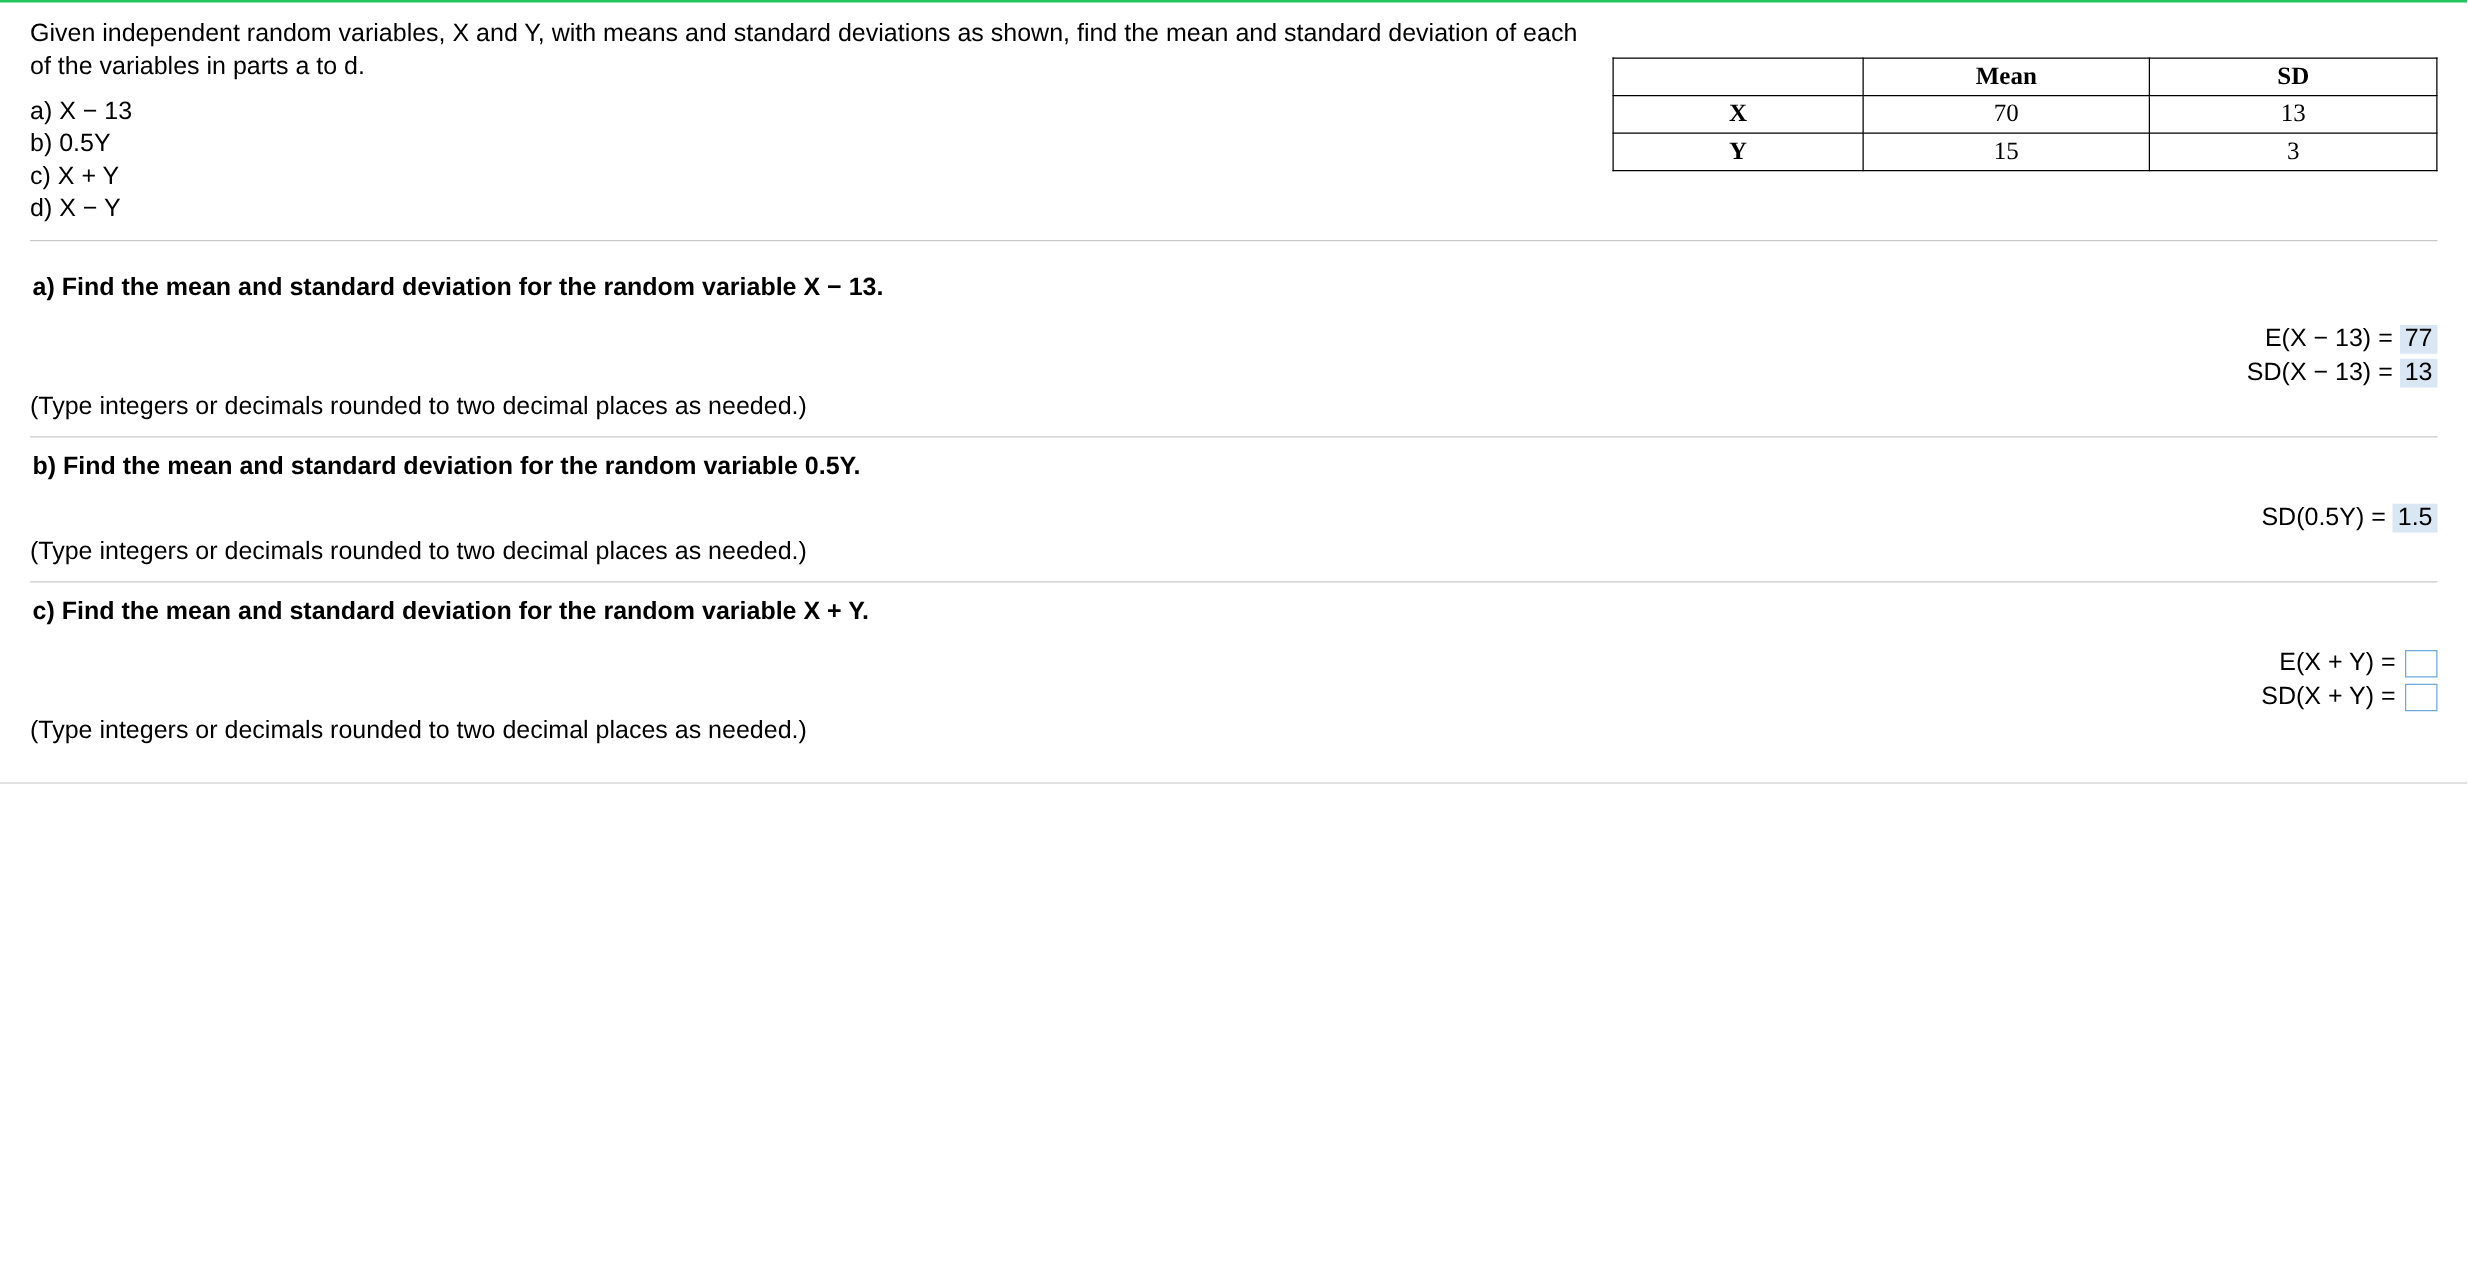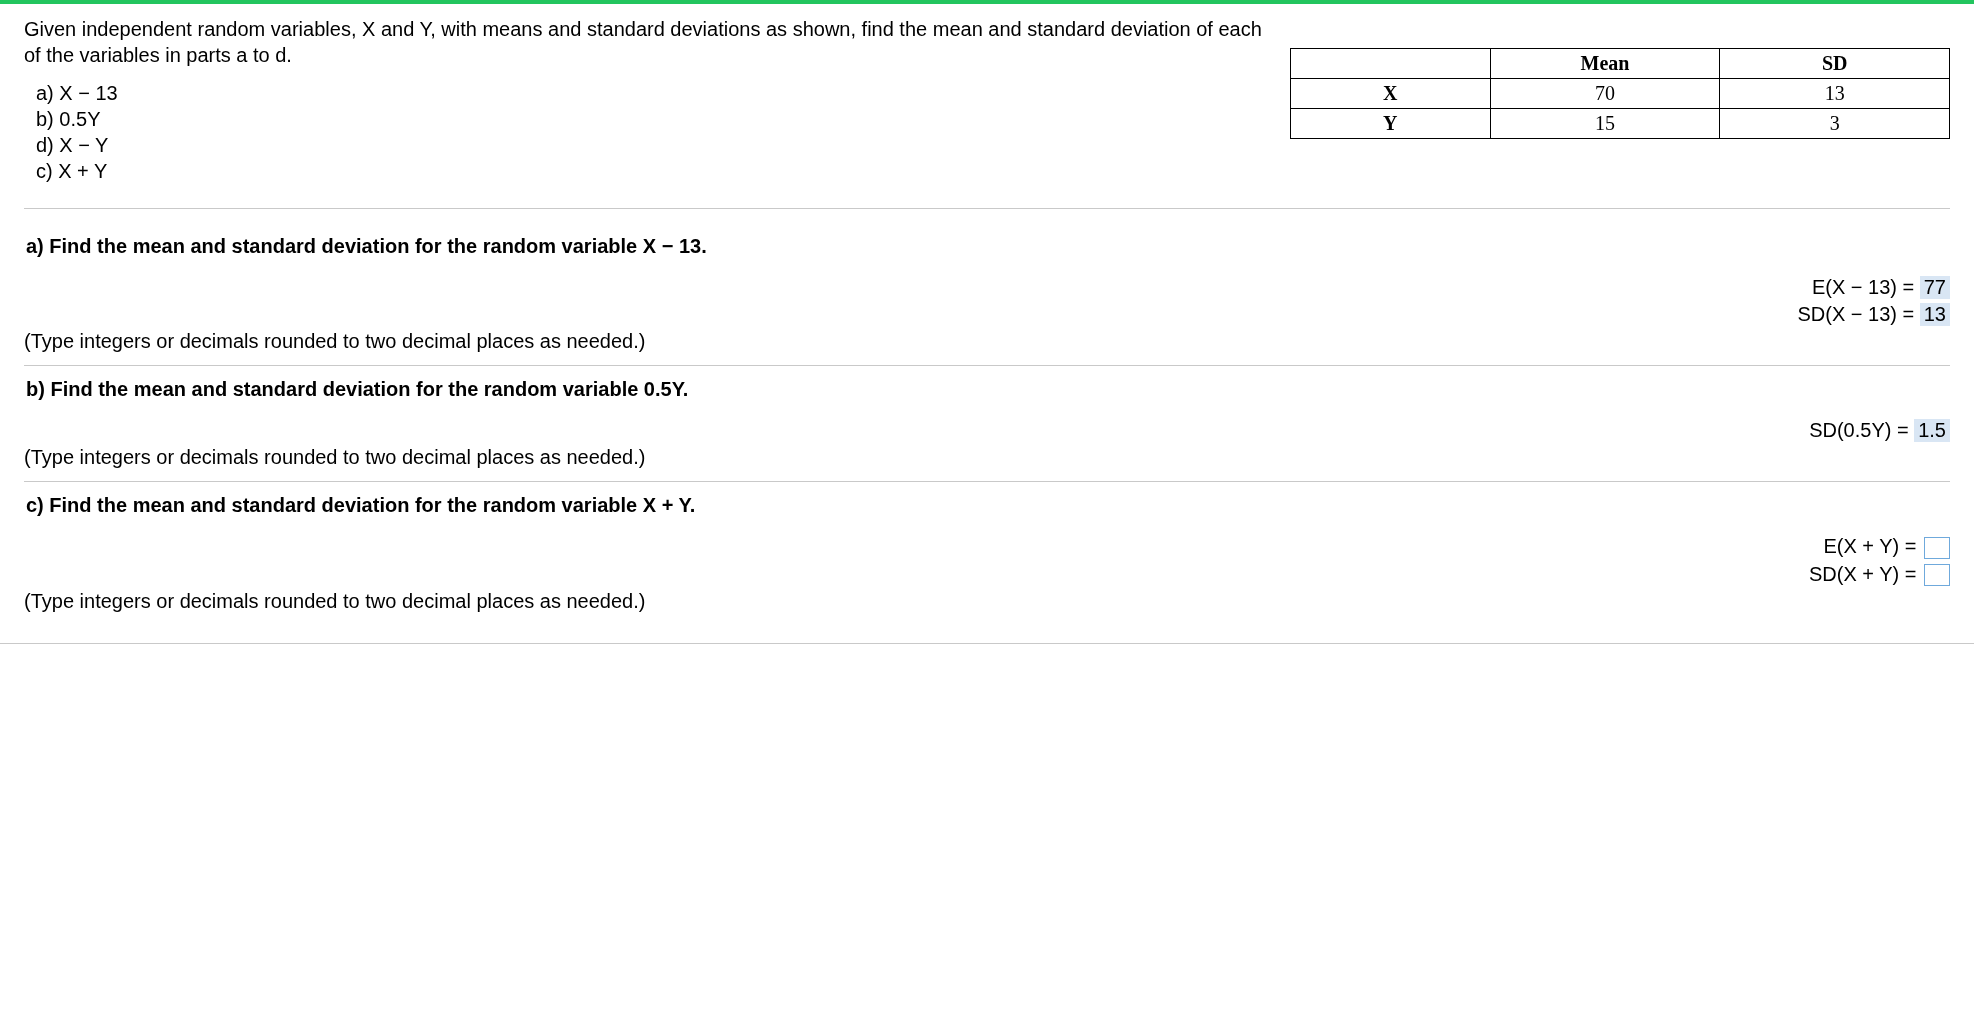--- a/index.html
+++ b/index.html
@@ -4,35 +4,35 @@
 <style>
   * { box-sizing: border-box; }
   body {
     margin: 0;
     font-family: Arial, Helvetica, sans-serif;
     font-size: 20px;
     color: #000;
     background: #fff;
   }
   .page {
-    border-top: 4px solid #22c55e;
+    border-top: 2px solid #22c55e;
     border-bottom: 1px solid #c9c9c9;
     padding: 12px 24px 18px 24px;
   }
   .top-block {
     display: flex;
     gap: 20px;
     border-bottom: 1px solid #c9c9c9;
     padding-bottom: 12px;
     margin-bottom: 14px;
   }
   .left-col { flex: 1 1 auto; }
   .right-col { flex: 0 0 auto; padding-top: 32px; font-family: Liberation Serif, serif; }
   .intro { margin: 0 0 10px 0; line-height: 1.3; }
-  .parts-list { margin: 12px; }
+  .parts-list { margin: 0; }
   .parts-list div { line-height: 1.3; }
   table.data {
     border-collapse: collapse;
     width: 660px;
   }
   table.data th, table.data td {
     border: 1px solid #000;
     text-align: center;
     padding: 2px 8px;
     font-weight: normal;
@@ -66,22 +66,22 @@
 <body>
 
 <div class="page">
 
   <div class="top-block">
     <div class="left-col">
       <p class="intro">Given independent random variables, X and Y, with means and standard deviations as shown, find the mean and standard deviation of each of the variables in parts a to d.</p>
       <div class="parts-list">
         <div>a) X − 13</div>
         <div>b) 0.5Y</div>
+        <div>c) X + Y</div>
         <div>d) X − Y</div>
-        <div>c) X + Y</div>
       </div>
     </div>
     <div class="right-col">
       <table class="data">
         <tbody>
             <tr>
           <th class="col-var"></th>
           <th class="col-mean bold">Mean</th>
           <th class="col-sd bold">SD</th>
         </tr>

